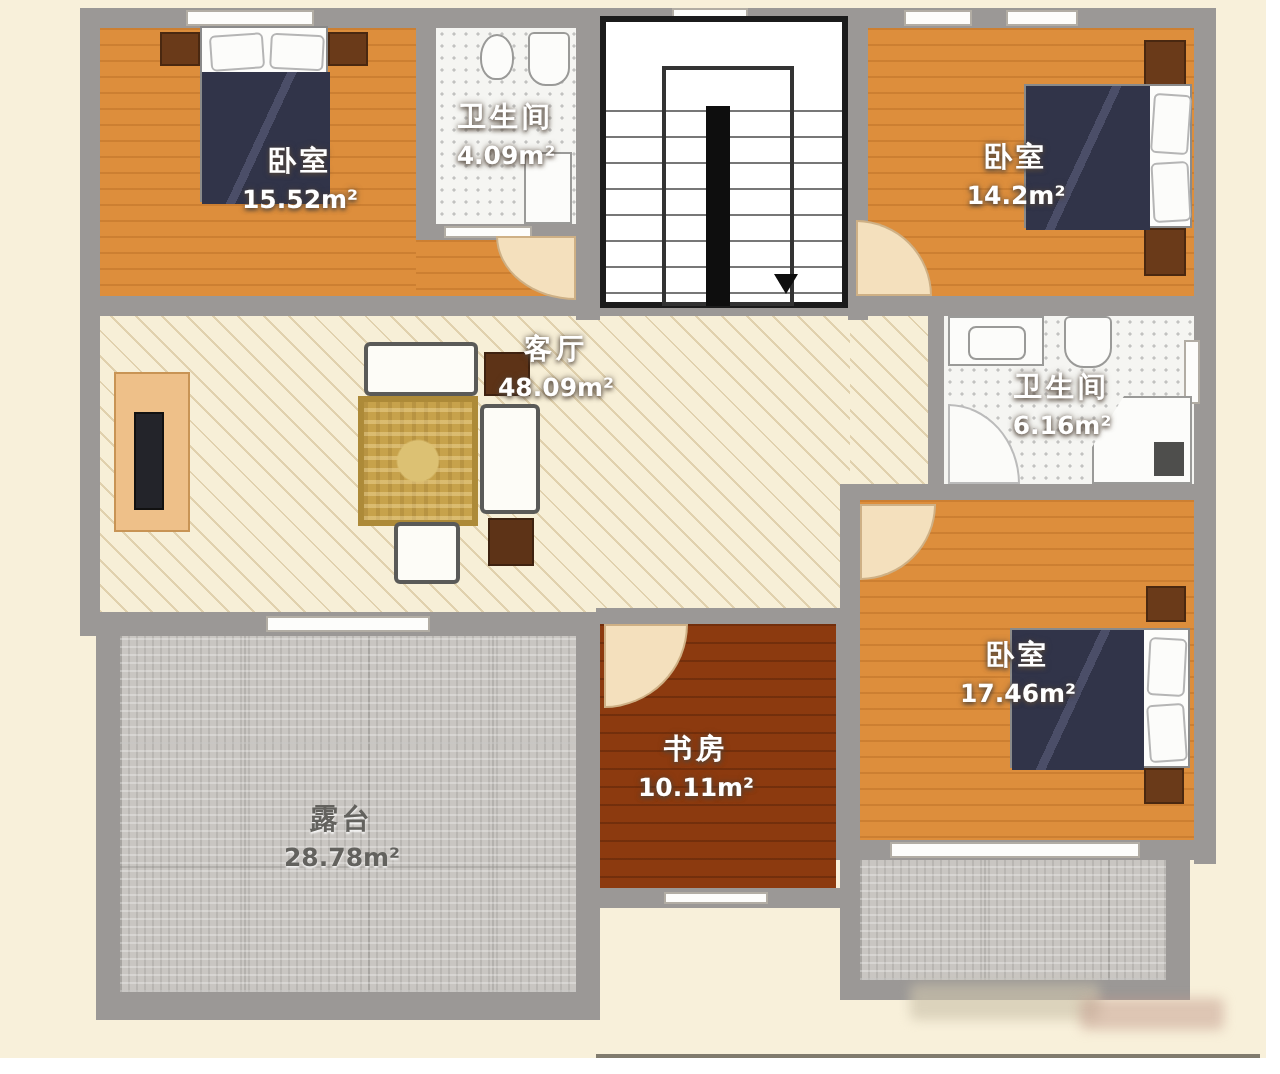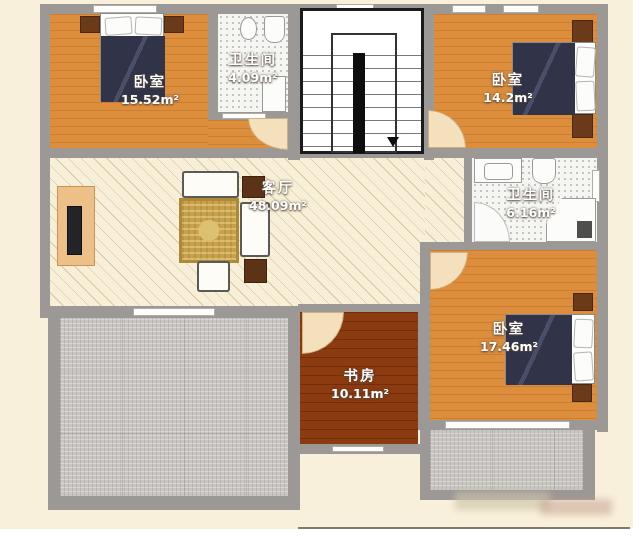--- a/index.html
+++ b/index.html
@@ -167,34 +167,38 @@
     <div class="room-area">15.52m²</div>
   </div>
   <div class="room-label" style="left:253px;top:68px;">
     <div class="room-name">卫生间</div>
     <div class="room-area">4.09m²</div>
   </div>
   <div class="room-label" style="left:508px;top:88px;">
     <div class="room-name">卧室</div>
     <div class="room-area">14.2m²</div>
   </div>
-  <div class="room-label" style="left:278px;top:196px;">
+  <div class="room-label" style="left:278px;top:184px;">
     <div class="room-name">客厅</div>
     <div class="room-area">48.09m²</div>
   </div>
   <div class="room-label" style="left:531px;top:203px;">
     <div class="room-name">卫生间</div>
     <div class="room-area">6.16m²</div>
   </div>
   <div class="room-label" style="left:509px;top:337px;">
     <div class="room-name">卧室</div>
     <div class="room-area">17.46m²</div>
   </div>
-  <div class="room-label" style="left:360px;top:384px;">
+  <div class="room-label" style="left:348px;top:384px;">
     <div class="room-name">书房</div>
     <div class="room-area">10.11m²</div>
   </div>
+  <div class="room-label gray" style="left:171px;top:419px;">
+    <div class="room-name">露台</div>
+    <div class="room-area">28.78m²</div>
+  </div>
 
   <div class="blur-mark" style="left:455px;top:492px;width:95px;height:18px;background:rgba(205,195,172,.65);"></div>
   <div class="blur-mark" style="left:540px;top:499px;width:72px;height:16px;background:rgba(196,156,142,.5);"></div>
 
   <div class="paper-edge"></div>
 </div>
 
 </body></html>

